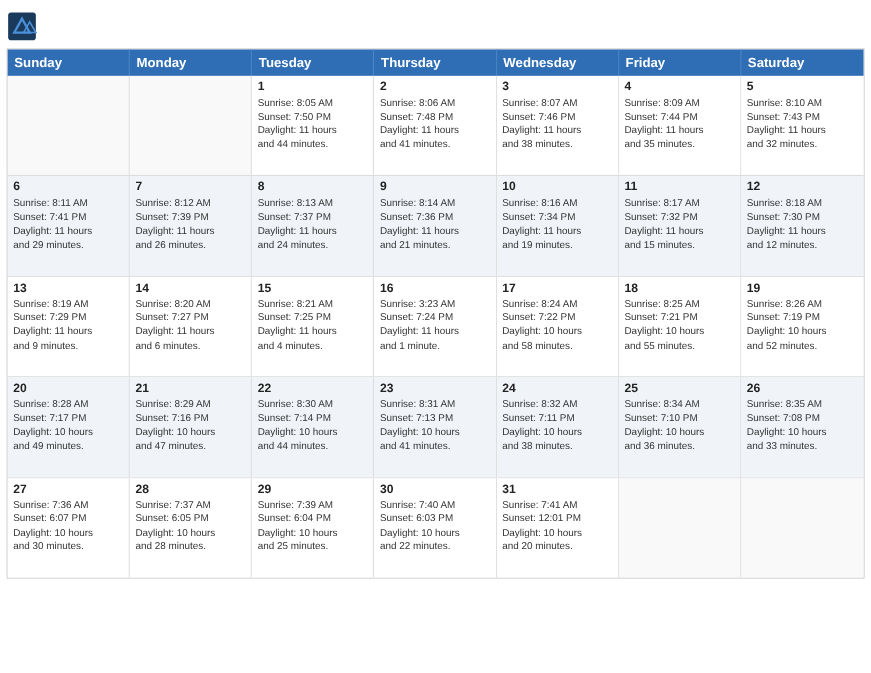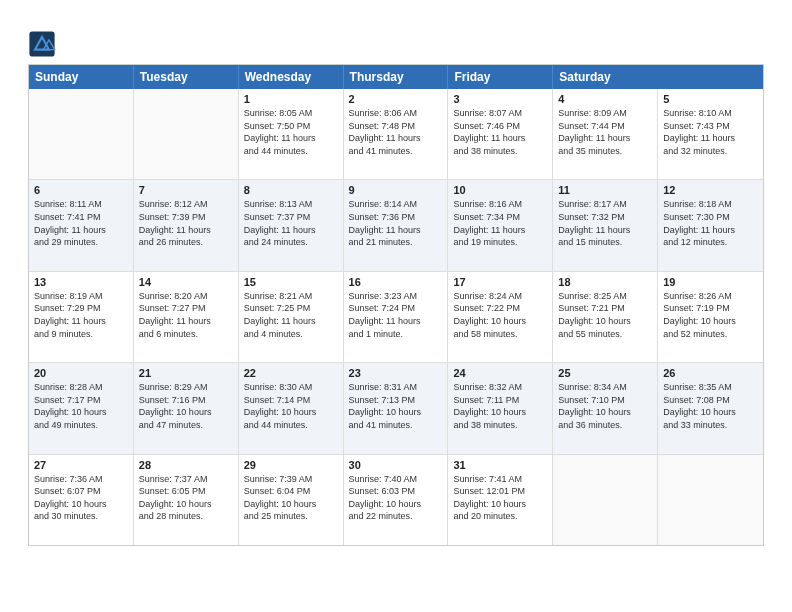--- a/index.html
+++ b/index.html
@@ -6,24 +6,23 @@
     body {
       font-family: Arial, sans-serif;
       background: #fff;
       width: 792px;
       height: 612px;
       overflow: hidden;
     }
     .page {
       width: 792px;
       height: 536px;
-      padding: 10px 28px;
+      padding: 10px 6px;
       display: flex;
       flex-direction: column;
-      margin-top: 20px;
     }
     .header {
       display: flex;
       justify-content: space-between;
       align-items: flex-start;
       margin-bottom: 6px;
     }
     .logo {
       display: flex;
       align-items: center;
@@ -130,23 +129,24 @@
     </div>
     <div class="title-block">
       <div class="month-title"></div>
       <div class="location"></div>
     </div>
   </div>
 
   <div class="calendar">
     <div class="cal-header" id="cal-header">
         <div class="cal-header-cell">Sunday</div>
+        <div class="cal-header-cell">Monday</div>
         <div class="cal-header-cell">Tuesday</div>
+        <div class="cal-header-cell">Thursday</div>
         <div class="cal-header-cell">Wednesday</div>
-        <div class="cal-header-cell">Thursday</div>
         <div class="cal-header-cell">Friday</div>
         <div class="cal-header-cell">Saturday</div>
       </div>
     <div class="cal-body" id="cal-body">
         <div class="cal-row">
           <div class="cal-cell empty"></div>
           <div class="cal-cell empty"></div>
           <div class="cal-cell">
             <div class="day-number">1</div>
             <div class="cell-line">Sunrise: 8:05 AM</div>

